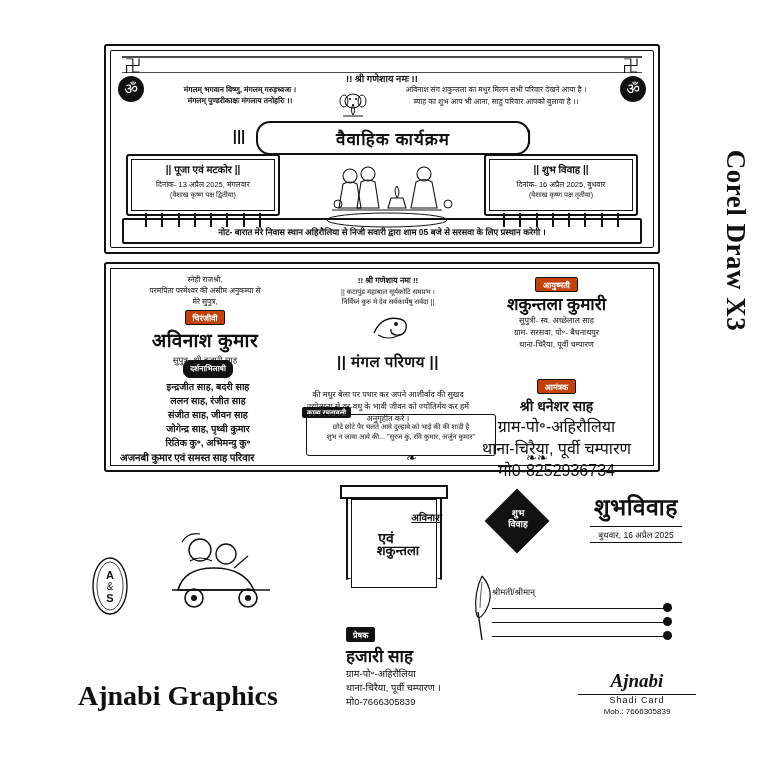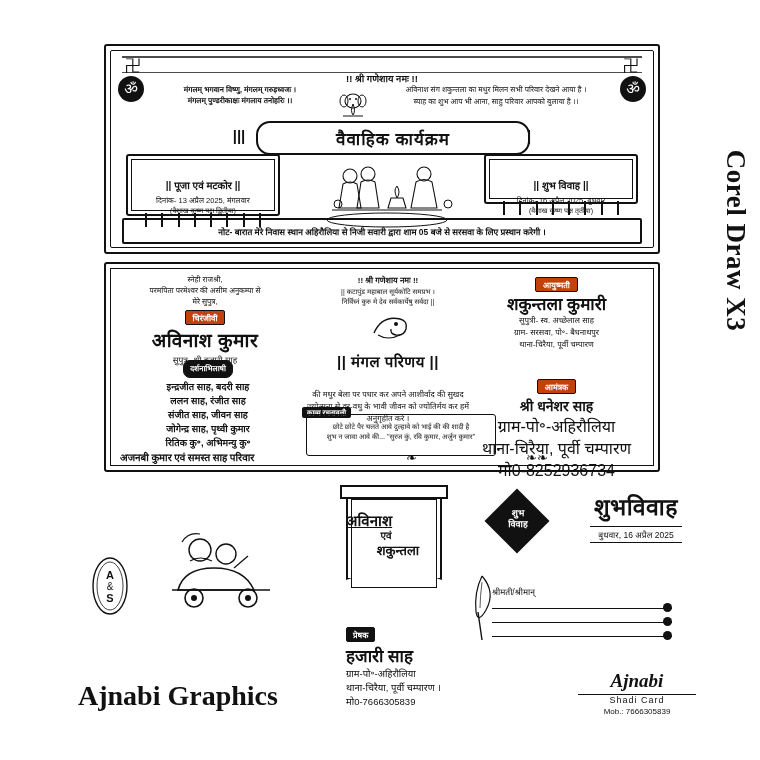--- a/index.html
+++ b/index.html
@@ -80,28 +80,28 @@
   .banner .btxt{font-size:17px;font-weight:bold;letter-spacing:1px;}
   .banner-wing{
     position:absolute;top:80px;width:26px;height:20px;font-size:15px;
     text-align:center;line-height:20px;font-weight:bold;
   }
   .banner-wing.l{left:120px;}
   .banner-wing.r{right:120px;}
 
   .subcard{
     position:absolute;border:2px solid #111;border-radius:3px;background:#fff;
-    box-sizing:border-box;text-align:center;padding-top:22px;
+    box-sizing:border-box;text-align:center;padding-top:6px;
   }
   .subcard:before{
     content:"";position:absolute;left:3px;top:3px;right:3px;bottom:3px;
     border:1px solid #111;pointer-events:none;
   }
   .subcard.left{left:20px;top:108px;width:154px;height:62px;}
-  .subcard.right{right:20px;top:108px;width:154px;height:50px;}
+  .subcard.right{right:20px;top:108px;width:154px;height:62px;}
   .sub-title{font-size:10px;font-weight:bold;}
   .sub-line{font-size:7.5px;line-height:11px;margin-top:3px;}
   .sub-note{font-size:7px;line-height:10px;}
   .tassel{
     position:absolute;height:16px;left:10px;right:10px;bottom:-15px;
     display:flex;justify-content:space-around;
   }
   .tassel i{display:block;width:2px;height:14px;background:#111;}
 
   .center-scene{
@@ -174,22 +174,22 @@
   .ribbon .rb{
     position:absolute;left:0;top:0;width:96px;height:86px;
     border:2px solid #111;background:#fff;
     clip-path:polygon(0 0,100% 0,100% 100%,50% 82%,0 100%);
     box-sizing:border-box;
   }
   .ribbon .rb-in{
     position:absolute;left:5px;top:5px;right:5px;bottom:16px;
     border:1px solid #111;
   }
-  .ribbon .n1{position:absolute;left:0;right:0;top:16px;text-align:left;font-size:15px;font-weight:bold;text-decoration:underline;}
-  .ribbon .amp{position:absolute;left:0;right:16px;top:34px;text-align:center;font-size:10px;font-weight:bold;}
+  .ribbon .n1{position:absolute;left:0;right:0;top:16px;text-align:right;font-size:10px;font-weight:bold;text-decoration:underline;}
+  .ribbon .amp{position:absolute;left:0;right:16px;top:34px;text-align:center;font-size:14px;font-weight:bold;}
   .ribbon .n2{position:absolute;left:8px;right:0;top:47px;text-align:center;font-size:13px;font-weight:bold;}
   .ribbon .cap{position:absolute;left:-6px;top:-9px;width:108px;height:14px;border:2px solid #111;background:#fff;box-sizing:border-box;}
 
   .diamond{
     position:absolute;left:486px;top:494px;width:64px;height:56px;
   }
   .diamond .d{
     position:absolute;left:8px;top:4px;width:46px;height:46px;
     background:#111;transform:rotate(45deg);
   }

